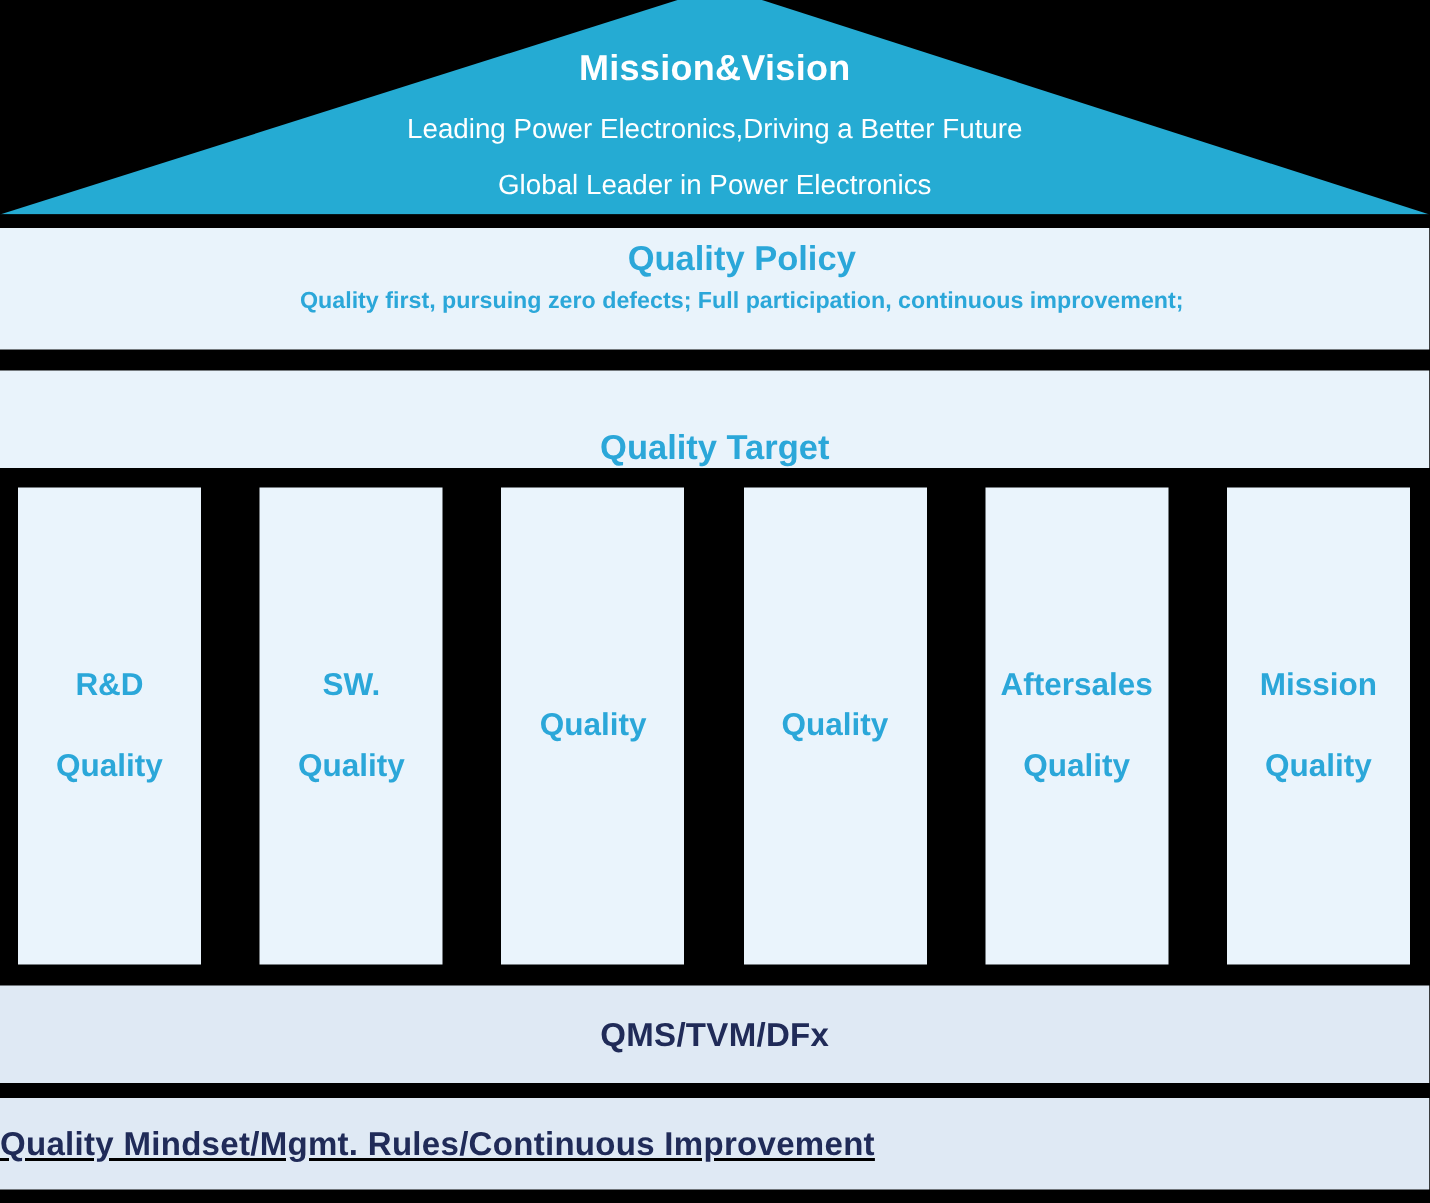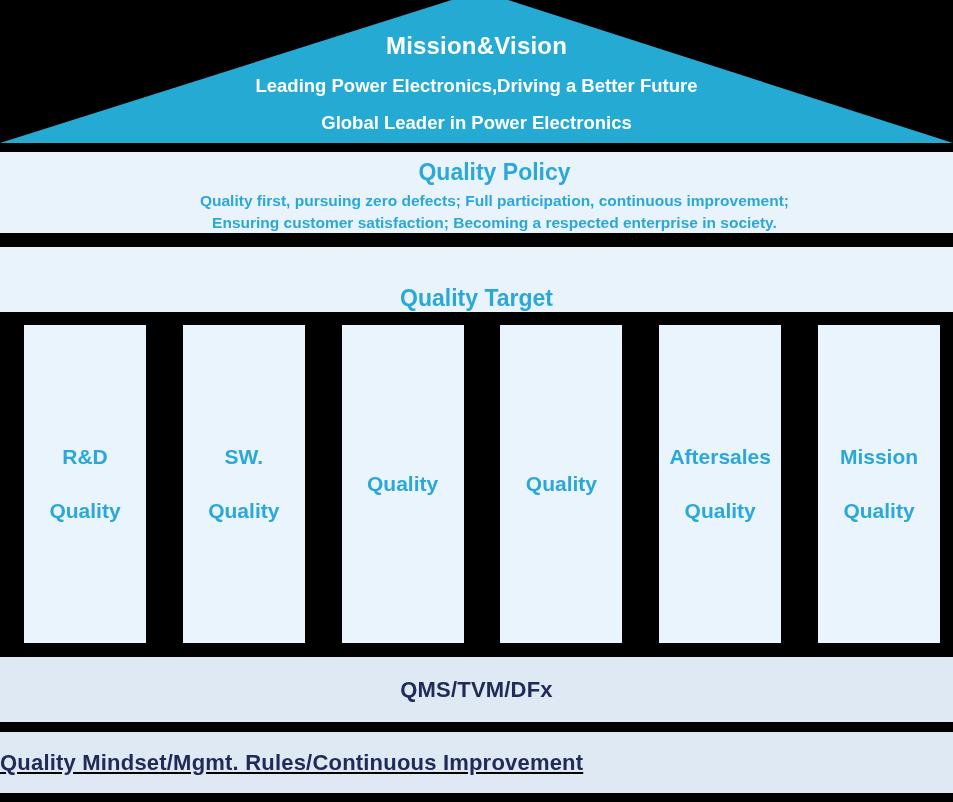--- a/index.html
+++ b/index.html
@@ -26,21 +26,21 @@
     background: var(--roof-fill);
     clip-path: polygon(47.4% 0, 53.3% 0, 100% 100%, 0 100%);
     text-align: center;
     color: var(--roof-text);
   }
   .roof-title {
     padding-top: 32px;
     font-size: 24px; font-weight: bold; letter-spacing: 0.2px;
   }
   .roof-sub {
-    font-size: 18.5px; font-weight: bold; margin-top: 15px;
+    font-size: 18.5px; font-weight: normal; margin-top: 15px;
   }
 
   
   .band { width: 953px; text-align: center; }
   .band.policy {
     margin-top: 9px; height: 81px; background: var(--band-light);
     padding-top: 7px;
     padding-left: 36px;
   }
   .policy-title {
@@ -55,21 +55,21 @@
   .band.target {
     margin-top: 14px; height: 65px; background: var(--band-light);
     display: flex; align-items: flex-end; justify-content: center;
   }
   .target-title { color: var(--accent-text); font-size: 23px; font-weight: bold; }
 
   
   .pillar-row {
     margin-top: 13px; height: 318px; width: 953px;
     display: flex; justify-content: space-between;
-    padding: 0 13px 0 24px;
+    padding: 0 13px 0 12px;
   }
   .pillar {
     width: 122px; height: 318px; background: var(--pillar-fill);
     display: flex; flex-direction: column; align-items: center; justify-content: center;
   }
   .pillar-line {
     color: var(--accent-text); font-size: 21px; font-weight: bold;
     line-height: 2.55; white-space: nowrap; text-align: center;
   }
 
@@ -91,21 +91,20 @@
 
   <div class="roof">
     <div class="roof-title">Mission&amp;Vision</div>
     <div class="roof-sub">Leading Power Electronics,Driving a Better Future</div>
     <div class="roof-sub">Global Leader in Power Electronics</div>
   </div>
 
   <div class="band policy">
     <div class="policy-title">Quality Policy</div>
     <div class="policy-line first">Quality first, pursuing zero defects; Full participation, continuous improvement;</div>
-    <div class="policy-line">Ensuring customer satisfaction; Becoming a respected enterprise in society.</div>
   </div>
 
   <div class="band target">
     <div class="target-title">Quality Target</div>
   </div>
 
   <div class="pillar-row">
     <div class="pillar">
       <div class="pillar-line">R&amp;D</div>
       <div class="pillar-line">Quality</div>

